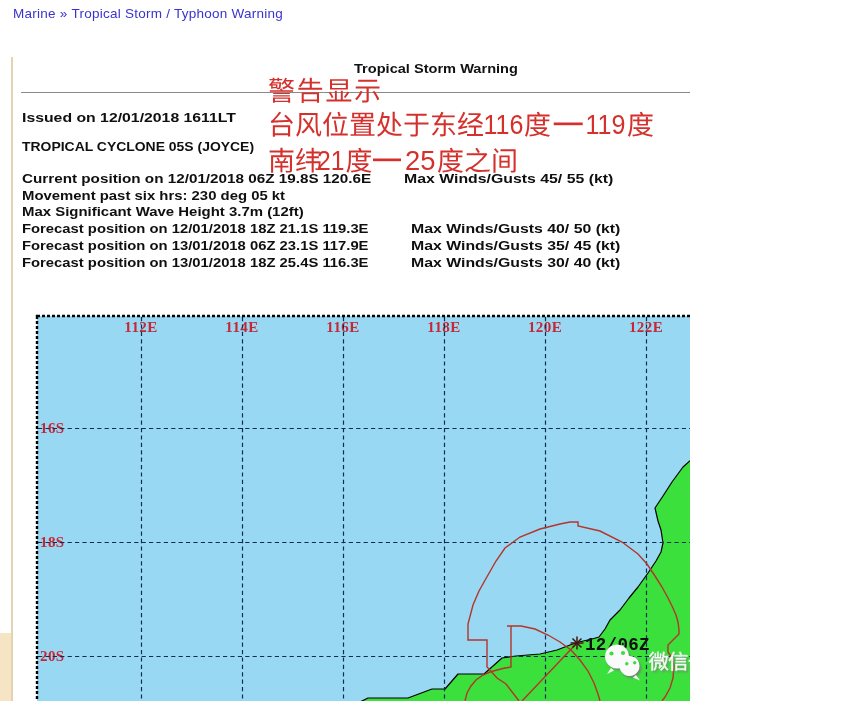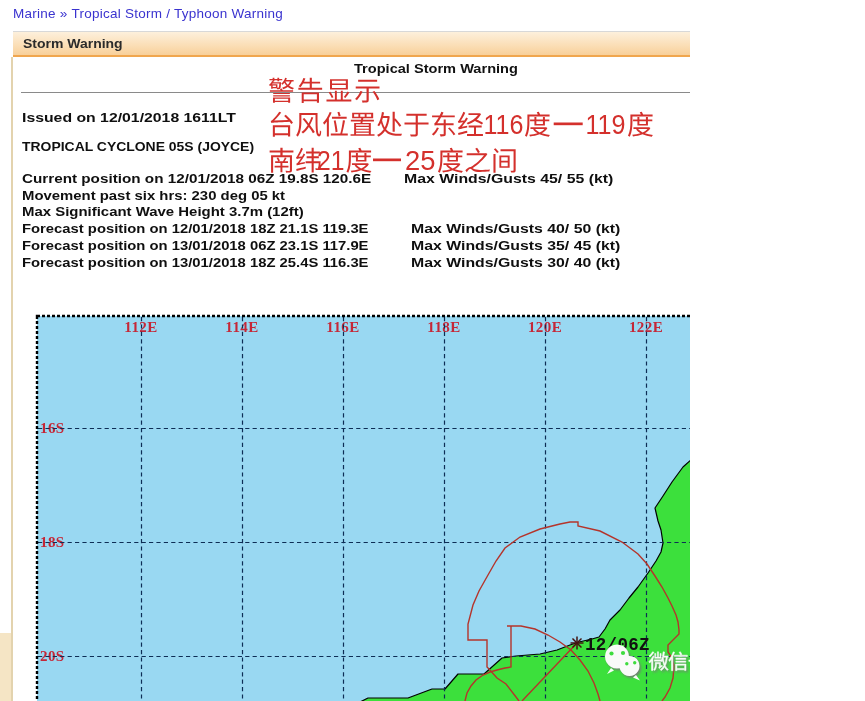--- a/index.html
+++ b/index.html
@@ -12,23 +12,20 @@
 #vline{position:absolute;left:11px;top:57px;width:2px;height:644px;background:#e3d3ae;}
 #cream{position:absolute;left:0;top:633px;width:11px;height:68px;background:#f5e5c5;}
 #title{position:absolute;left:354px;top:60.5px;font-size:13.5px;font-weight:bold;color:#111;transform:scaleX(1.08);transform-origin:0 0;white-space:pre;}
 #rule{position:absolute;left:21px;top:92px;width:828px;height:1px;background:#8a8a8a;}
 .tl{position:absolute;left:22px;font-size:13px;font-weight:bold;color:#0f0f0f;white-space:pre;transform-origin:0 0;}
 #mapsvg,#annsvg{position:absolute;left:0;top:0;}
 </style></head>
 <body>
 <div id="page">
 <div id="crumb">Marine&nbsp;»&nbsp;Tropical Storm / Typhoon Warning</div>
-<div id="bar">
-      <span>Storm Warning</span>
-    </div>
 <div id="vline"></div>
 <div id="cream"></div>
 <div id="title">Tropical Storm Warning</div>
 <svg id="arrsvg" style="position:absolute;left:845px;top:63px" width="20" height="18" viewBox="0 0 20 18">
 <defs>
         <linearGradient id="agr" x1="0" y1="0" x2="0" y2="1">
 <stop offset="0" stop-color="#e8e8e8"></stop>
           <stop offset="0.5" stop-color="#b0b0b0"></stop>
           <stop offset="1" stop-color="#6e6e6e"></stop>
         </linearGradient>

